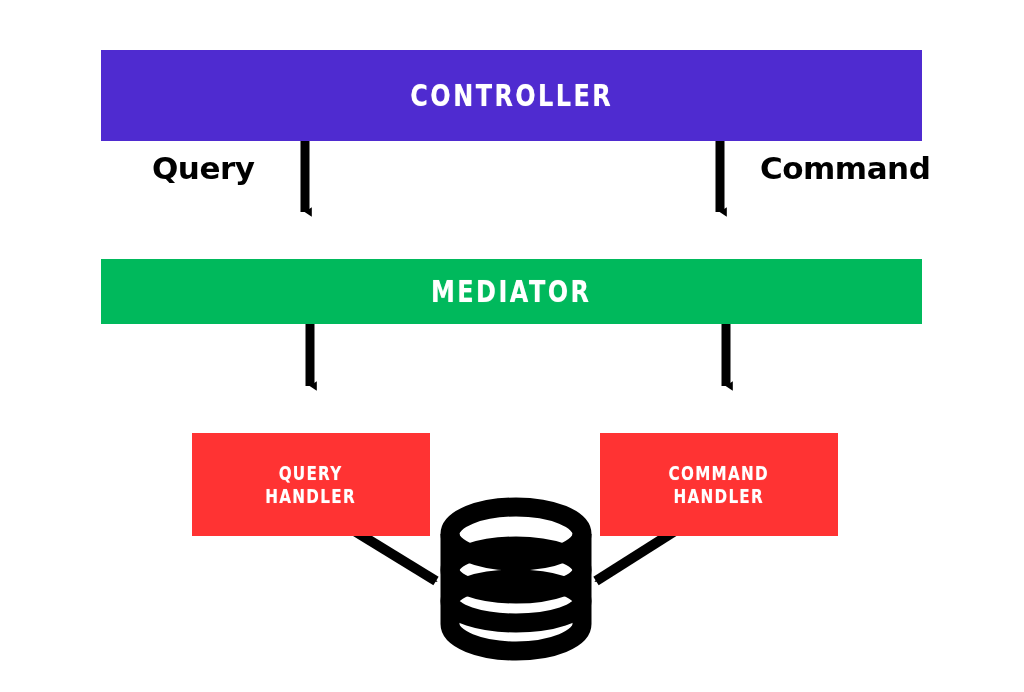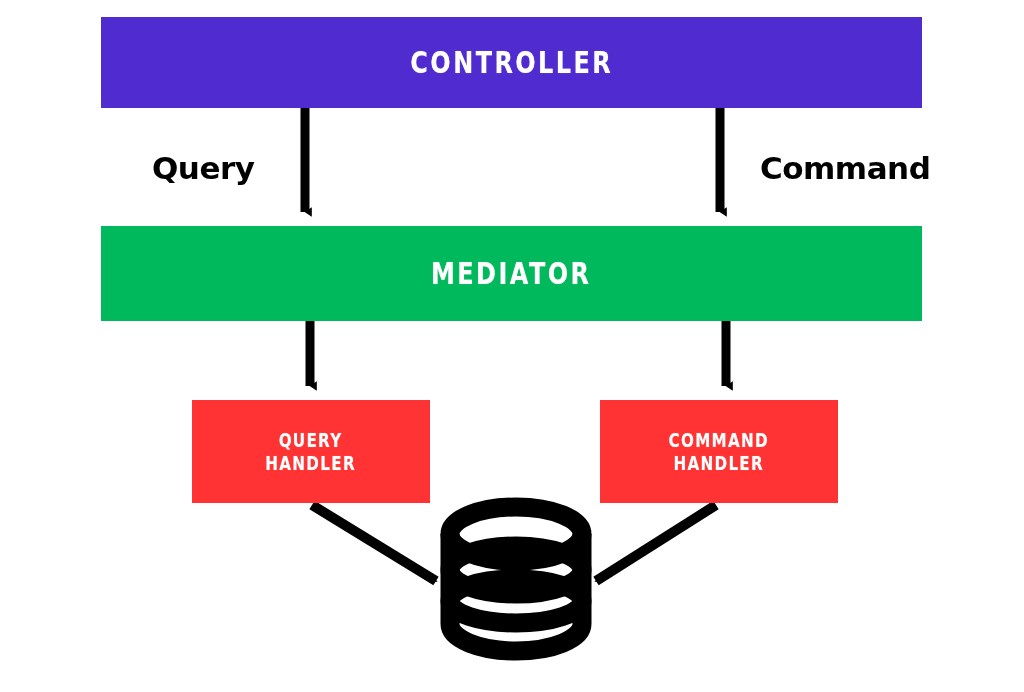--- a/index.html
+++ b/index.html
@@ -25,20 +25,21 @@
     height: 692px;
     pointer-events: none;
   }
   .box {
     position: absolute;
     display: flex;
     align-items: center;
     justify-content: center;
     box-sizing: border-box;
     text-align: center;
+    margin-top: 33px;
   }
   .box-label {
     color: #ffffff;
     font-family: "DejaVu Sans", sans-serif;
     font-weight: bold;
     letter-spacing: 2px;
     line-height: 1.18;
     text-transform: uppercase;
     transform: scaleX(0.80);
     transform-origin: center center;
@@ -54,21 +55,21 @@
     height: 91px;
     background: #4F2BD0;
   }
   #controller-box .box-label { font-size: 30px; letter-spacing: 3px; }
 
   
   #mediator-box {
     left: 101px;
     top: 226px;
     width: 821px;
-    height: 95px;
+    height: 65px;
     background: #00B95C;
   }
   #mediator-box .box-label { font-size: 30px; letter-spacing: 3px; }
 
   
   .handler-box {
     background: #FF3333;
     top: 400px;
     height: 103px;
   }

